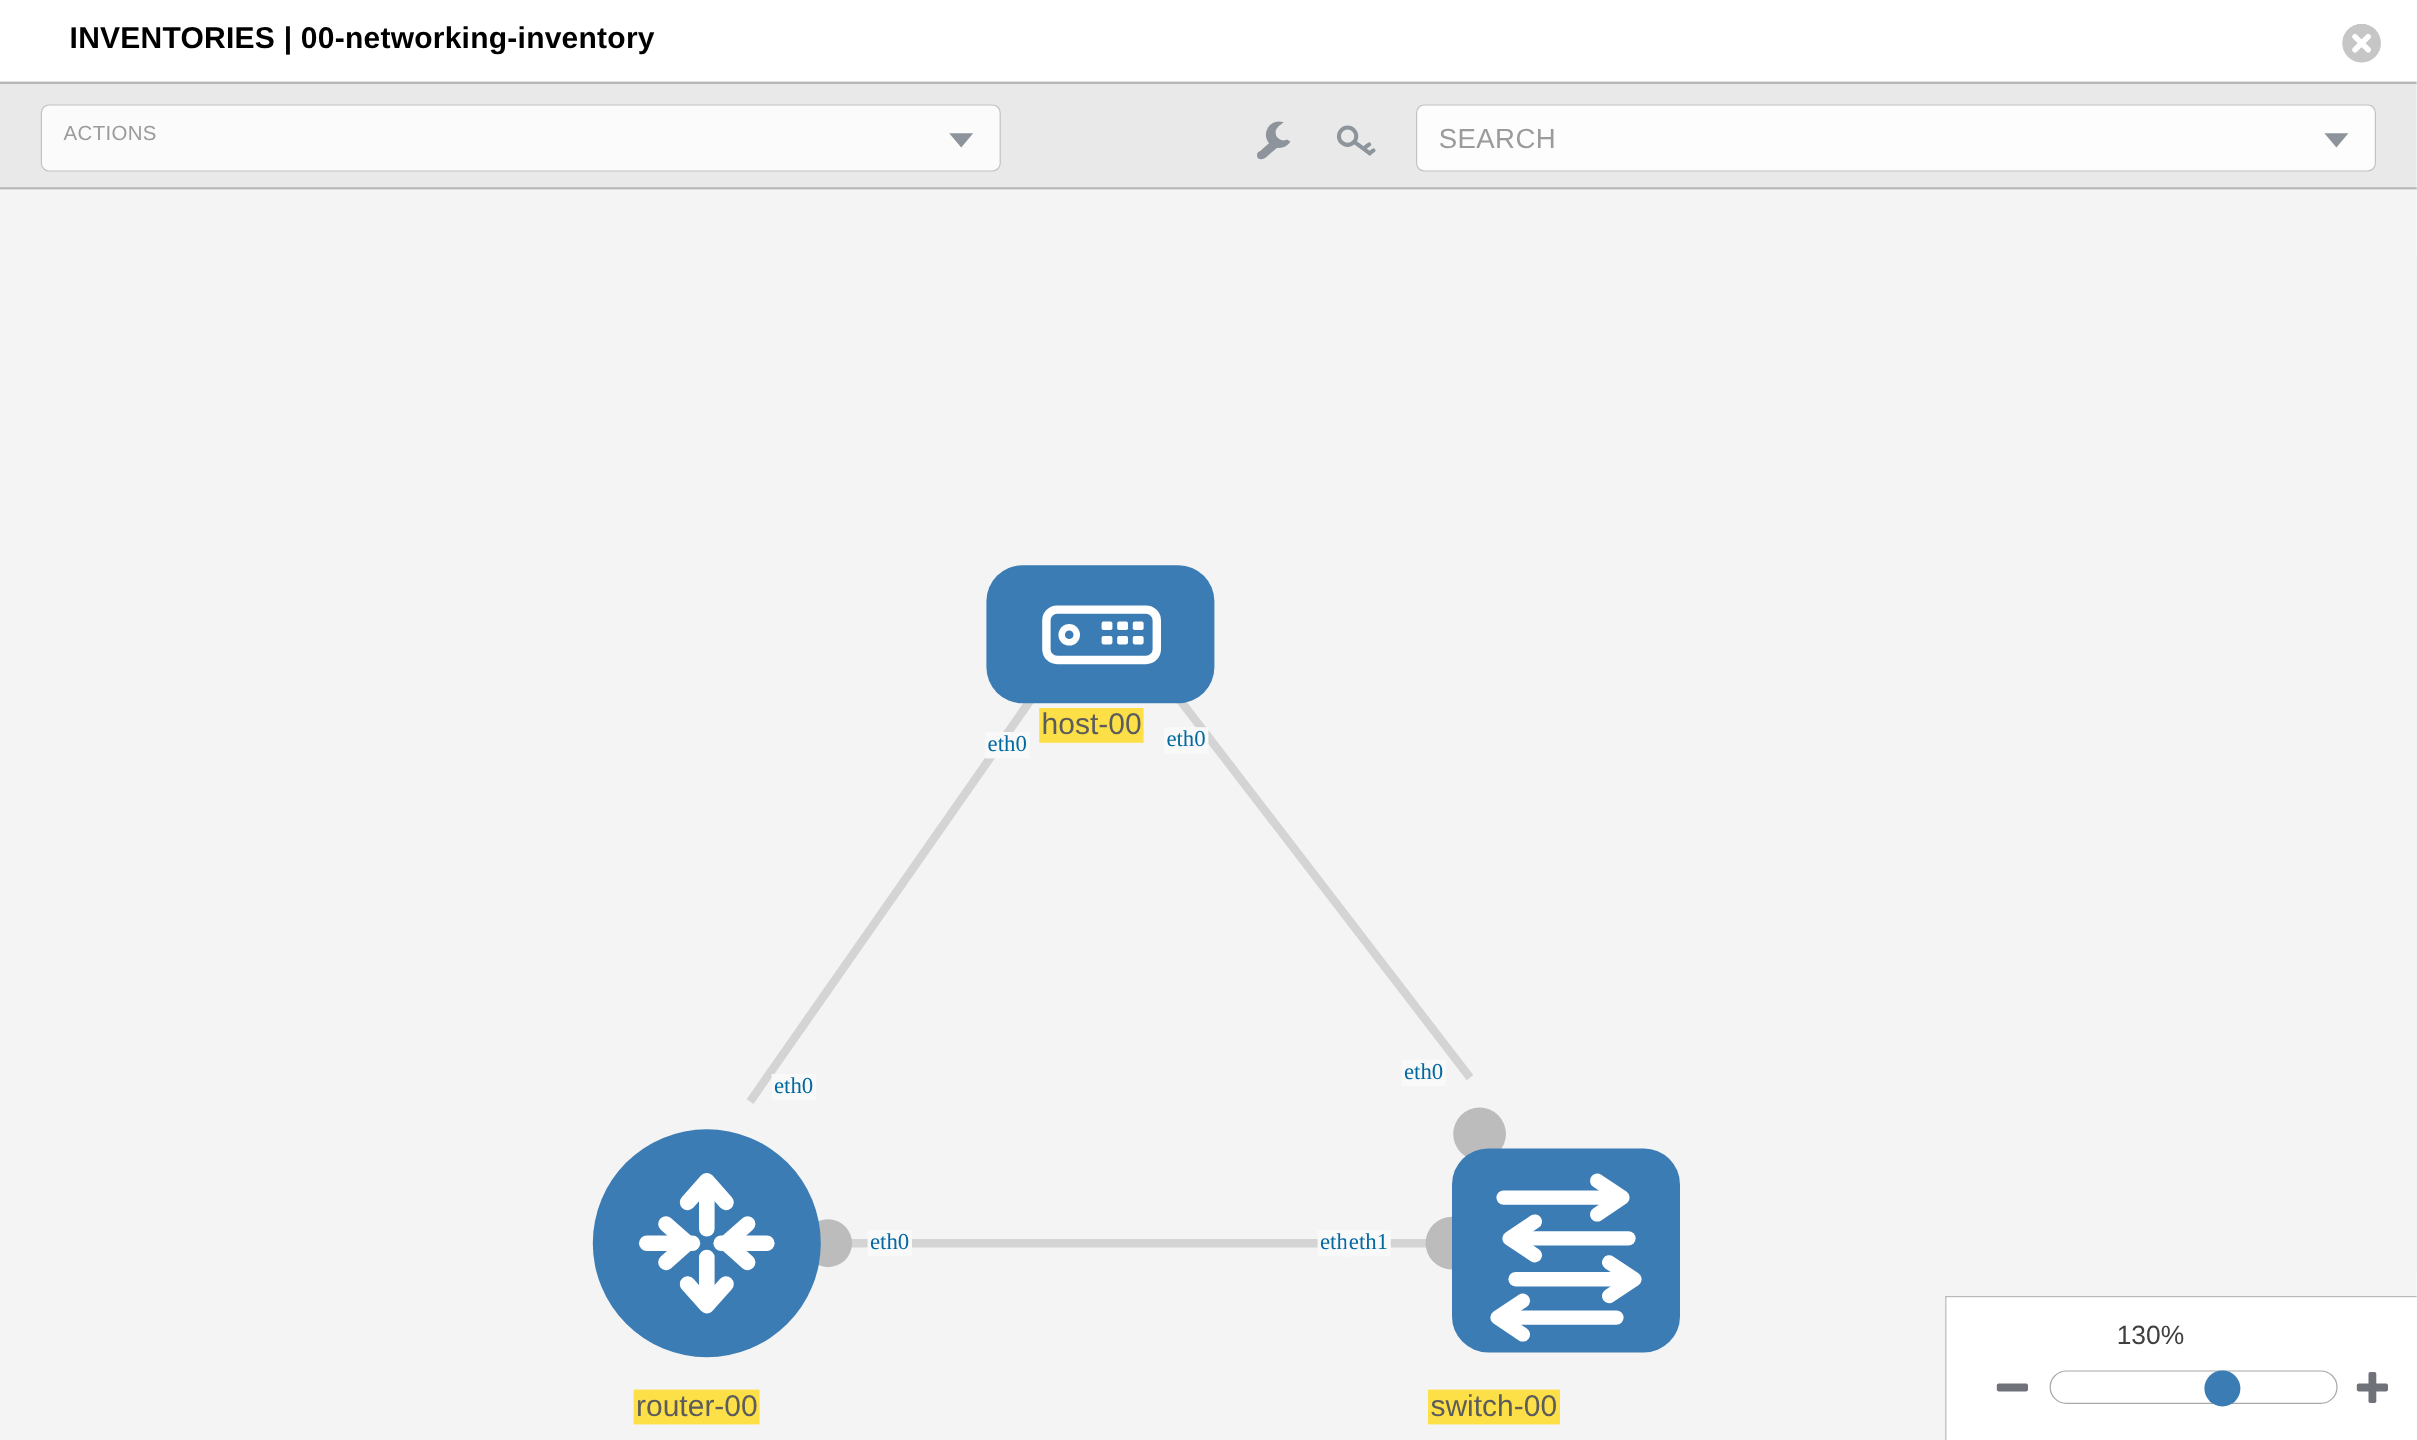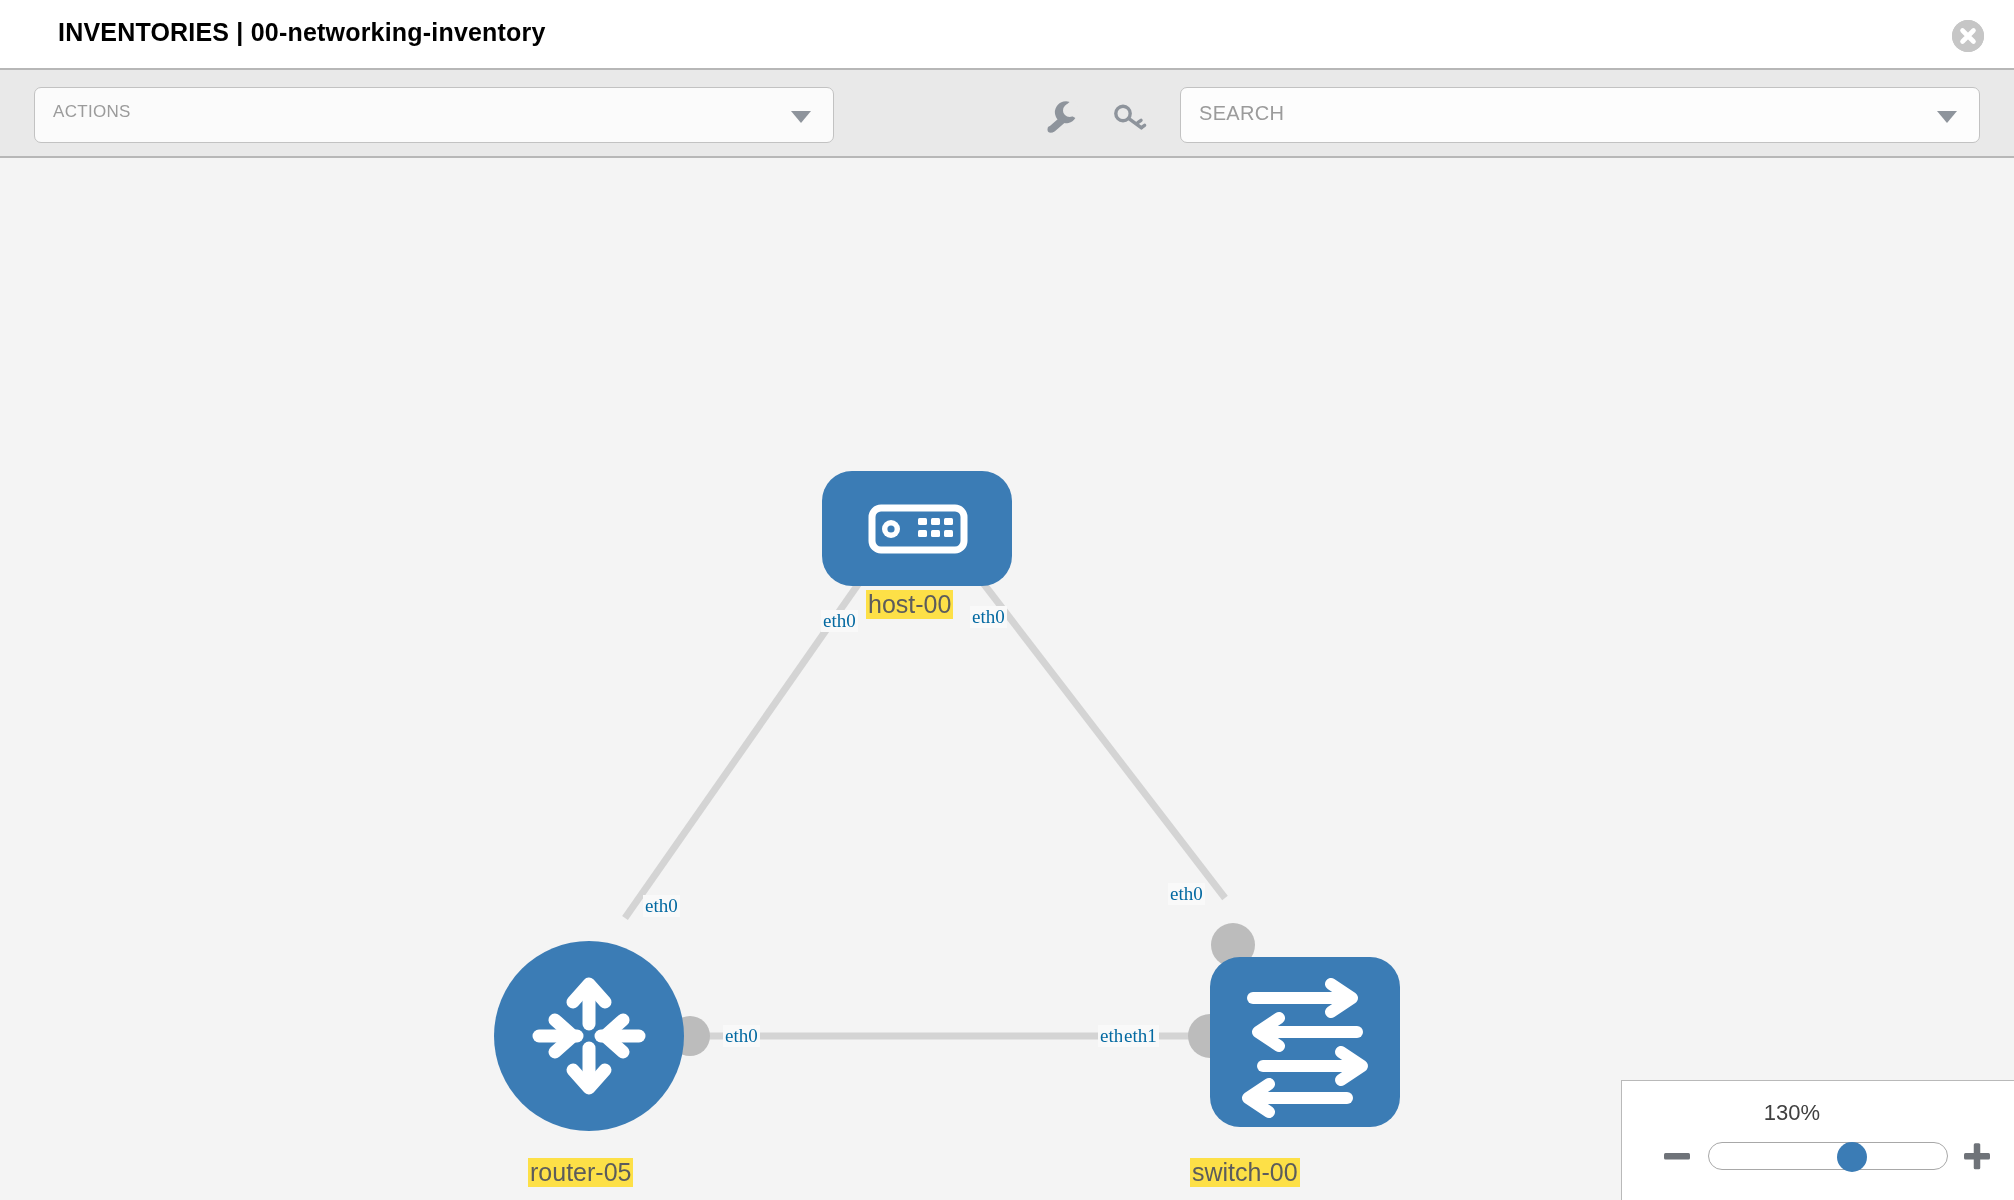--- a/index.html
+++ b/index.html
@@ -101,21 +101,21 @@
     width: 800px; height: 56px;
     background: #fdfdfd;
     border: 1px solid #c2c2c2;
     border-radius: 7px;
     box-sizing: border-box;
     cursor: text;
   }
   .search-select .label {
     position: absolute;
     left: 18px; top: 14px;
-    font-size: 20px;
+    font-size: 23px;
     color: #9b9b9b;
     letter-spacing: .3px;
   }
 
   
   .canvas {
     position: absolute;
     top: 158px; left: 0;
     width: 2014px;
     height: 1042px;
@@ -302,21 +302,21 @@
           <path d="M1279 860 L1258 874 L1279 888"></path>
           <path d="M1263 908 L1357 908"></path>
           <path d="M1341 894 L1362 908 L1341 922"></path>
           <path d="M1253 940 L1347 940"></path>
           <path d="M1269 926 L1248 940 L1269 954"></path>
         </g>
       </g>
     </svg>
 
     <div class="node-label" style="left:866px; top:432px;">host-00</div>
-    <div class="node-label" style="left:528px; top:1000px;">router-05</div>
+    <div class="node-label" style="left:528px; top:1000px;">router-00</div>
     <div class="node-label" style="left:1190px; top:1000px;">switch-00</div>
 
     <div class="iface-label" style="left:821px; top:452px;">eth0</div>
     <div class="iface-label" style="left:970px; top:448px;">eth0</div>
     <div class="iface-label" style="left:643px; top:737px;">eth0</div>
     <div class="iface-label" style="left:1168px; top:725px;">eth0</div>
     <div class="iface-label" style="left:723px; top:867px;">eth0</div>
     <div class="iface-label" style="left:1098px; top:867px;">eth</div>
     <div class="iface-label" style="left:1122px; top:867px;text-align:right;">eth1</div>
 

